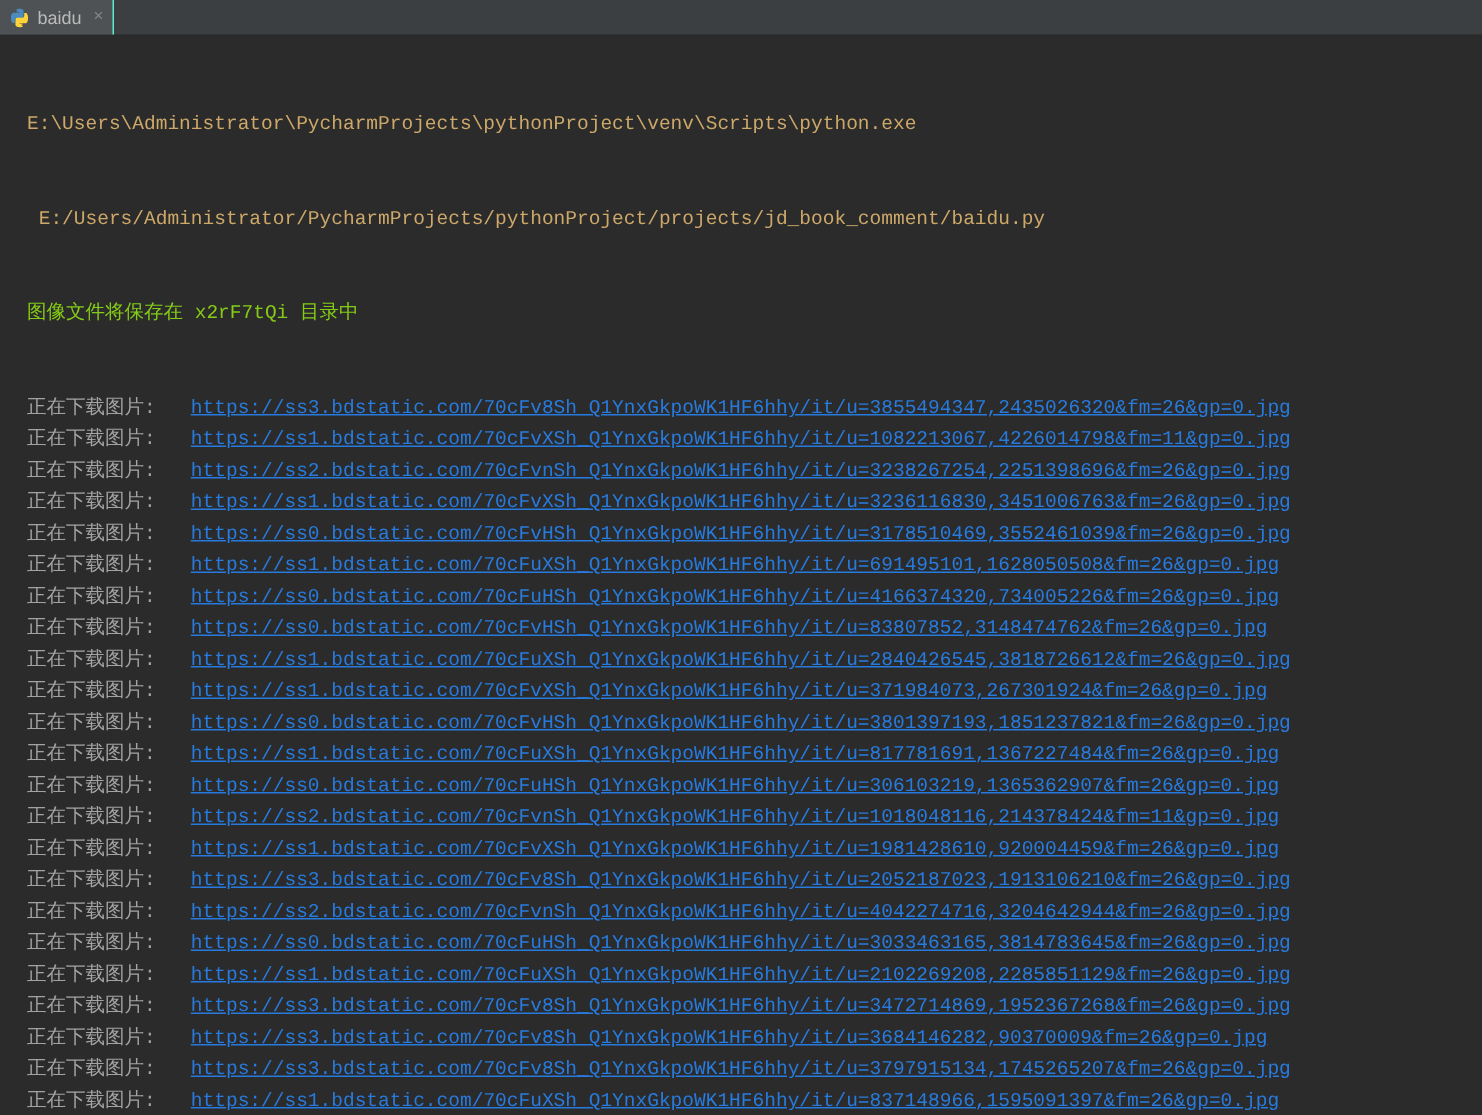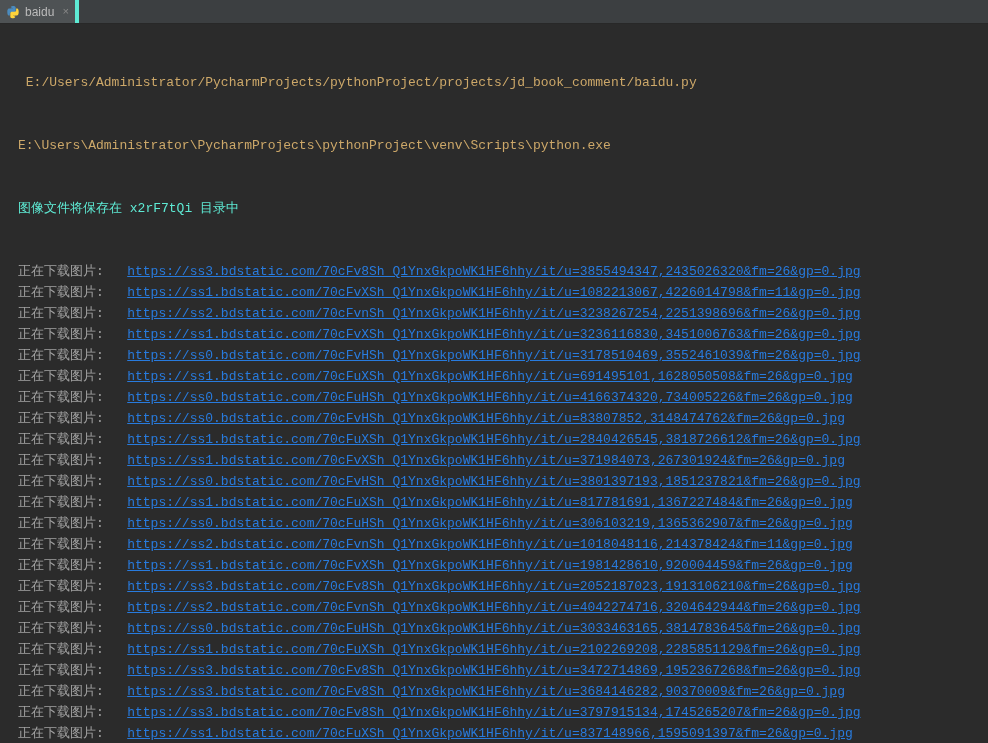--- a/index.html
+++ b/index.html
@@ -19,21 +19,21 @@
     align-items: center;
     border-bottom: 1px solid #282828;
   }
   .tab {
     display: flex;
     align-items: center;
     background: #4e5254;
     height: 100%;
     padding: 0 6px 0 6px;
     gap: 5px;
-    border-right: 4px solid #5eead4;
+    border-right: 1px solid #5eead4;
     cursor: pointer;
   }
   .tab-icon {
     width: 14px;
     height: 14px;
     display: inline-flex;
     align-items: center;
     justify-content: center;
   }
   .tab-label {
@@ -47,21 +47,21 @@
     padding-left: 3px;
     cursor: pointer;
   }
   .console {
     padding: 6px 10px 10px 18px;
     line-height: 21px;
     white-space: pre;
   }
   .line { display: block; }
   .cmd-gold { color: #cda869; }
-  .save-msg { color: #5eead4; }
+  .save-msg { color: #84cc16; }
   .dl-prefix { color: #a3a3a3; }
   .url-link {
     color: #287bde;
     text-decoration: underline;
     cursor: pointer;
   }
 </style>
 </head>
 <body>
 
@@ -72,18 +72,18 @@
         <path d="M7.8 1c-2.4 0-2.3 1-2.3 1v1.6h2.4v.4H3.6S1.5 3.7 1.5 7.9s1.8 4 1.8 4h1.1V10s-.1-1.8 1.8-1.8h3.2s1.7 0 1.7-1.7V3s.3-2-3.3-2zM5.9 2.1a.55.55 0 110 1.1.55.55 0 010-1.1z" fill="#4b8bbe"></path>
         <path d="M8.2 15c2.4 0 2.3-1 2.3-1v-1.6H8.1V12h4.3s2.1.3 2.1-3.9-1.8-4-1.8-4h-1.1v1.9s.1 1.8-1.8 1.8H6.6s-1.7 0-1.7 1.7v3.5s-.3 2 3.3 2zm1.9-1.1a.55.55 0 110-1.1.55.55 0 010 1.1z" fill="#ffd43b"></path>
       </svg>
     </span>
     <span class="tab-label">baidu</span>
     <span class="tab-close">×</span>
   </div>
 </div>
 
 <div class="console">
+  <span class="line"><span class="cmd-gold">E:\Users\Administrator\PycharmProjects\pythonProject\venv\Scripts\python.exe</span></span>
   <span class="line"><span class="cmd-gold"> E:/Users/Administrator/PycharmProjects/pythonProject/projects/jd_book_comment/baidu.py</span></span>
-  <span class="line"><span class="cmd-gold">E:\Users\Administrator\PycharmProjects\pythonProject\venv\Scripts\python.exe</span></span>
   <span class="line"><span class="save-msg">图像文件将保存在 x2rF7tQi 目录中</span></span>
   <div id="download-lines"><span class="line"><span class="dl-prefix">正在下载图片:   </span><span class="url-link">https://ss3.bdstatic.com/70cFv8Sh_Q1YnxGkpoWK1HF6hhy/it/u=3855494347,2435026320&amp;fm=26&amp;gp=0.jpg</span></span><span class="line"><span class="dl-prefix">正在下载图片:   </span><span class="url-link">https://ss1.bdstatic.com/70cFvXSh_Q1YnxGkpoWK1HF6hhy/it/u=1082213067,4226014798&amp;fm=11&amp;gp=0.jpg</span></span><span class="line"><span class="dl-prefix">正在下载图片:   </span><span class="url-link">https://ss2.bdstatic.com/70cFvnSh_Q1YnxGkpoWK1HF6hhy/it/u=3238267254,2251398696&amp;fm=26&amp;gp=0.jpg</span></span><span class="line"><span class="dl-prefix">正在下载图片:   </span><span class="url-link">https://ss1.bdstatic.com/70cFvXSh_Q1YnxGkpoWK1HF6hhy/it/u=3236116830,3451006763&amp;fm=26&amp;gp=0.jpg</span></span><span class="line"><span class="dl-prefix">正在下载图片:   </span><span class="url-link">https://ss0.bdstatic.com/70cFvHSh_Q1YnxGkpoWK1HF6hhy/it/u=3178510469,3552461039&amp;fm=26&amp;gp=0.jpg</span></span><span class="line"><span class="dl-prefix">正在下载图片:   </span><span class="url-link">https://ss1.bdstatic.com/70cFuXSh_Q1YnxGkpoWK1HF6hhy/it/u=691495101,1628050508&amp;fm=26&amp;gp=0.jpg</span></span><span class="line"><span class="dl-prefix">正在下载图片:   </span><span class="url-link">https://ss0.bdstatic.com/70cFuHSh_Q1YnxGkpoWK1HF6hhy/it/u=4166374320,734005226&amp;fm=26&amp;gp=0.jpg</span></span><span class="line"><span class="dl-prefix">正在下载图片:   </span><span class="url-link">https://ss0.bdstatic.com/70cFvHSh_Q1YnxGkpoWK1HF6hhy/it/u=83807852,3148474762&amp;fm=26&amp;gp=0.jpg</span></span><span class="line"><span class="dl-prefix">正在下载图片:   </span><span class="url-link">https://ss1.bdstatic.com/70cFuXSh_Q1YnxGkpoWK1HF6hhy/it/u=2840426545,3818726612&amp;fm=26&amp;gp=0.jpg</span></span><span class="line"><span class="dl-prefix">正在下载图片:   </span><span class="url-link">https://ss1.bdstatic.com/70cFvXSh_Q1YnxGkpoWK1HF6hhy/it/u=371984073,267301924&amp;fm=26&amp;gp=0.jpg</span></span><span class="line"><span class="dl-prefix">正在下载图片:   </span><span class="url-link">https://ss0.bdstatic.com/70cFvHSh_Q1YnxGkpoWK1HF6hhy/it/u=3801397193,1851237821&amp;fm=26&amp;gp=0.jpg</span></span><span class="line"><span class="dl-prefix">正在下载图片:   </span><span class="url-link">https://ss1.bdstatic.com/70cFuXSh_Q1YnxGkpoWK1HF6hhy/it/u=817781691,1367227484&amp;fm=26&amp;gp=0.jpg</span></span><span class="line"><span class="dl-prefix">正在下载图片:   </span><span class="url-link">https://ss0.bdstatic.com/70cFuHSh_Q1YnxGkpoWK1HF6hhy/it/u=306103219,1365362907&amp;fm=26&amp;gp=0.jpg</span></span><span class="line"><span class="dl-prefix">正在下载图片:   </span><span class="url-link">https://ss2.bdstatic.com/70cFvnSh_Q1YnxGkpoWK1HF6hhy/it/u=1018048116,214378424&amp;fm=11&amp;gp=0.jpg</span></span><span class="line"><span class="dl-prefix">正在下载图片:   </span><span class="url-link">https://ss1.bdstatic.com/70cFvXSh_Q1YnxGkpoWK1HF6hhy/it/u=1981428610,920004459&amp;fm=26&amp;gp=0.jpg</span></span><span class="line"><span class="dl-prefix">正在下载图片:   </span><span class="url-link">https://ss3.bdstatic.com/70cFv8Sh_Q1YnxGkpoWK1HF6hhy/it/u=2052187023,1913106210&amp;fm=26&amp;gp=0.jpg</span></span><span class="line"><span class="dl-prefix">正在下载图片:   </span><span class="url-link">https://ss2.bdstatic.com/70cFvnSh_Q1YnxGkpoWK1HF6hhy/it/u=4042274716,3204642944&amp;fm=26&amp;gp=0.jpg</span></span><span class="line"><span class="dl-prefix">正在下载图片:   </span><span class="url-link">https://ss0.bdstatic.com/70cFuHSh_Q1YnxGkpoWK1HF6hhy/it/u=3033463165,3814783645&amp;fm=26&amp;gp=0.jpg</span></span><span class="line"><span class="dl-prefix">正在下载图片:   </span><span class="url-link">https://ss1.bdstatic.com/70cFuXSh_Q1YnxGkpoWK1HF6hhy/it/u=2102269208,2285851129&amp;fm=26&amp;gp=0.jpg</span></span><span class="line"><span class="dl-prefix">正在下载图片:   </span><span class="url-link">https://ss3.bdstatic.com/70cFv8Sh_Q1YnxGkpoWK1HF6hhy/it/u=3472714869,1952367268&amp;fm=26&amp;gp=0.jpg</span></span><span class="line"><span class="dl-prefix">正在下载图片:   </span><span class="url-link">https://ss3.bdstatic.com/70cFv8Sh_Q1YnxGkpoWK1HF6hhy/it/u=3684146282,90370009&amp;fm=26&amp;gp=0.jpg</span></span><span class="line"><span class="dl-prefix">正在下载图片:   </span><span class="url-link">https://ss3.bdstatic.com/70cFv8Sh_Q1YnxGkpoWK1HF6hhy/it/u=3797915134,1745265207&amp;fm=26&amp;gp=0.jpg</span></span><span class="line"><span class="dl-prefix">正在下载图片:   </span><span class="url-link">https://ss1.bdstatic.com/70cFuXSh_Q1YnxGkpoWK1HF6hhy/it/u=837148966,1595091397&amp;fm=26&amp;gp=0.jpg</span></span></div>
   
 </div>
 
 </body></html>

